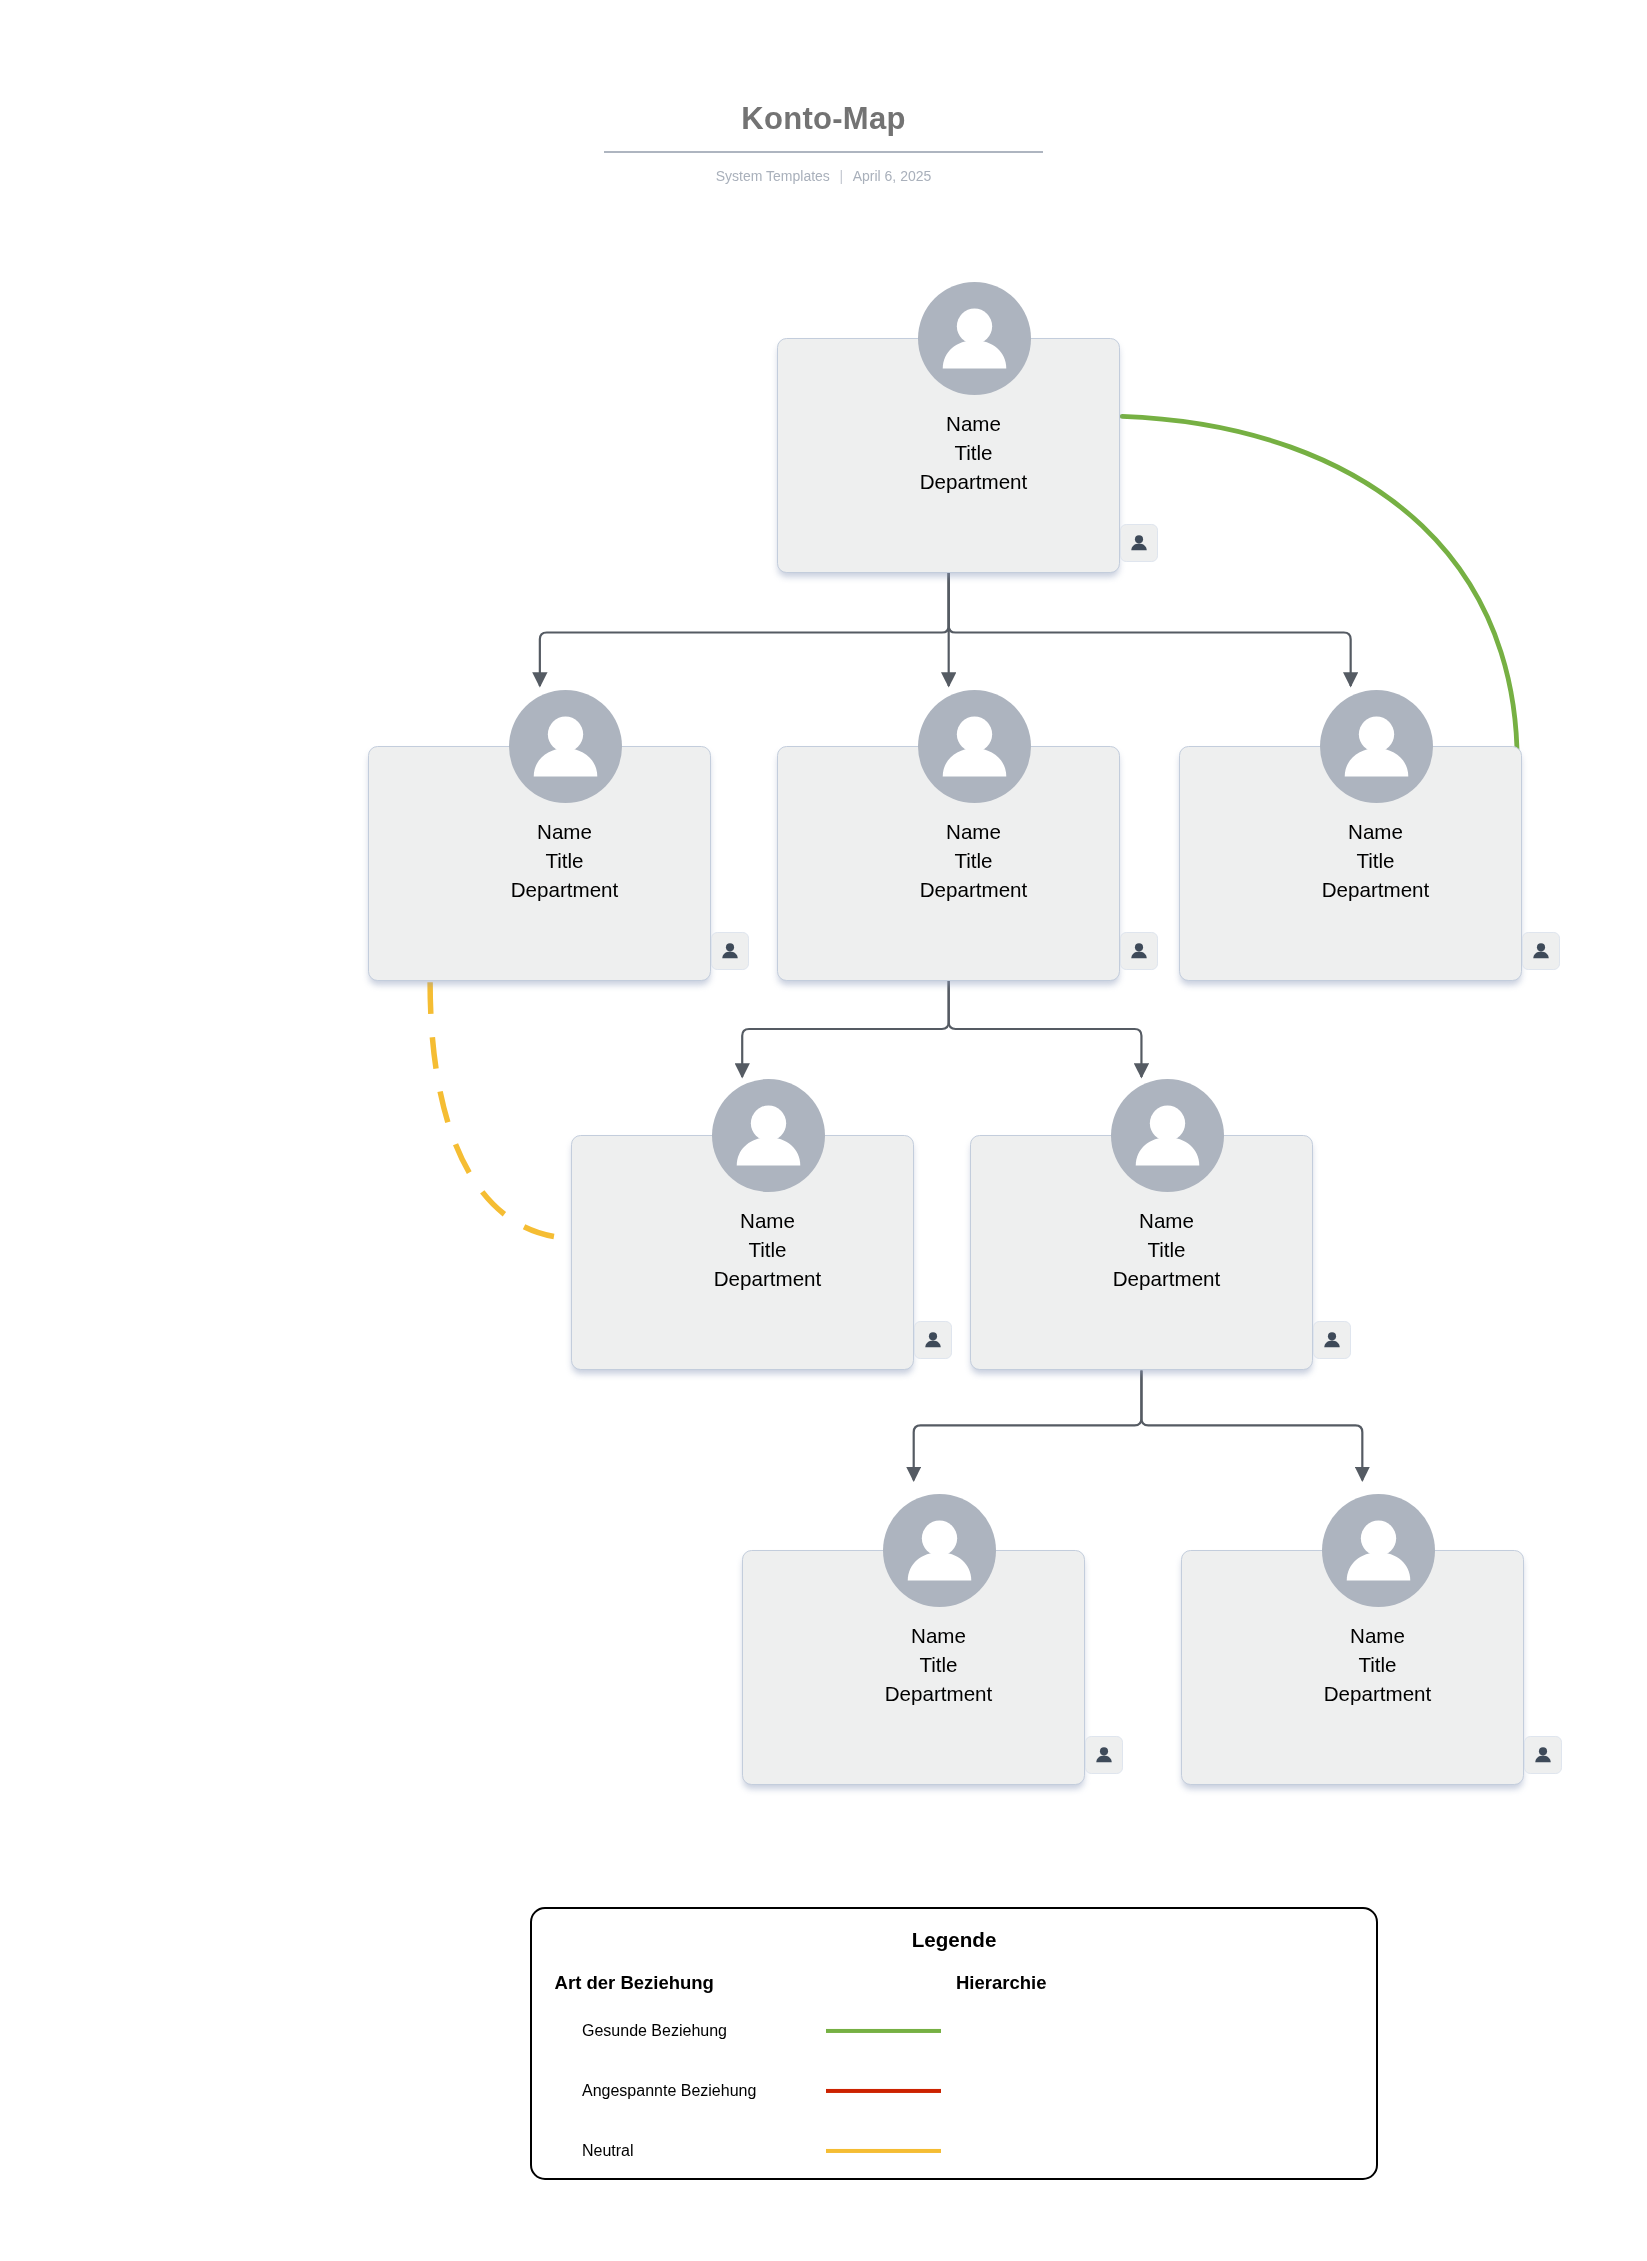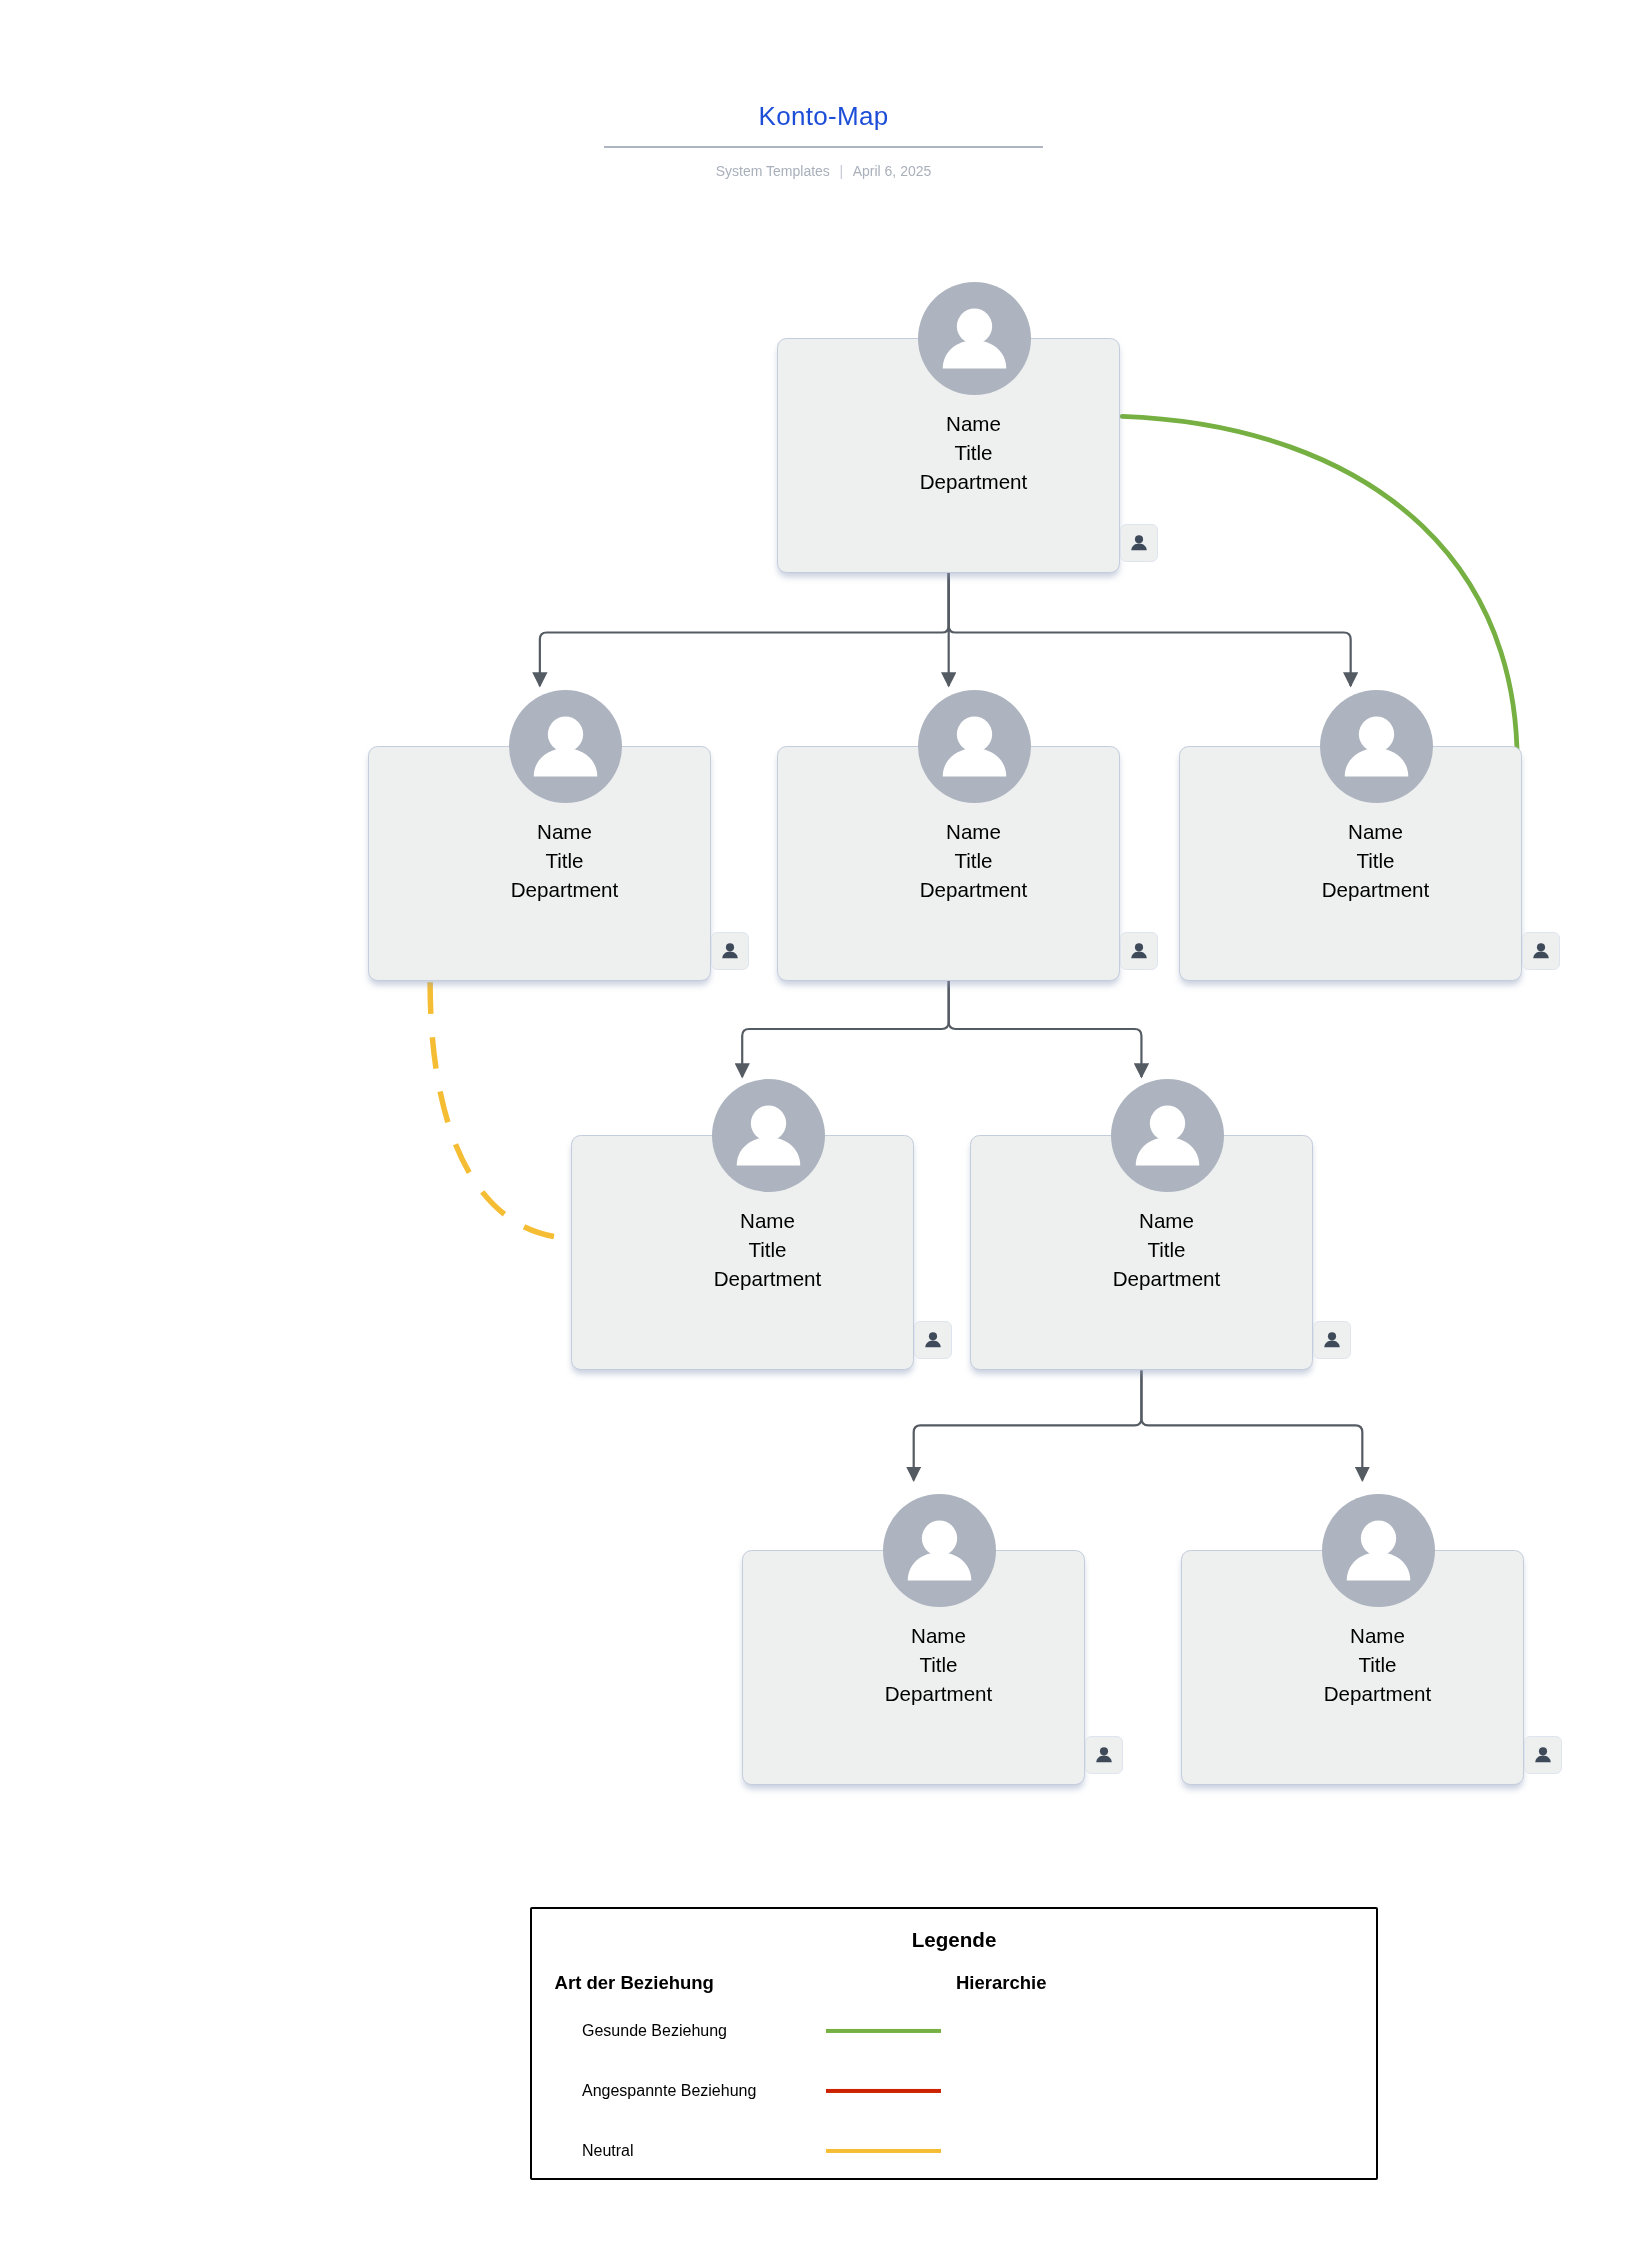--- a/index.html
+++ b/index.html
@@ -18,23 +18,23 @@
   }
 
   
   #header {
     position: absolute;
     left: 0; top: 103px;
     width: 1647px;
     text-align: center;
   }
   #doc-title {
-    font-size: 26px;
-    font-weight: normal;
-    color: #1d4ed8;
+    font-size: 31px;
+    font-weight: bold;
+    color: #737373;
     letter-spacing: 0.3px;
     line-height: 1;
     margin: 0;
   }
   #title-rule {
     width: 439px;
     height: 2.7px;
     background: #aeb5c0;
     margin: 16.5px auto 0 auto;
   }
@@ -116,21 +116,21 @@
   .node-btn svg { display: block; width: 26px; height: 26px; }
 
   
   #legend {
     position: absolute;
     left: 530px;
     top: 1907px;
     width: 848px;
     height: 273px;
     border: 2.1px solid #000000;
-    border-radius: 2px;
+    border-radius: 15px;
     background: #ffffff;
   }
   #legend-title {
     position: absolute;
     left: 0; top: 19px;
     width: 100%;
     text-align: center;
     font-size: 20.6px;
     font-weight: bold;
     color: #000000;

